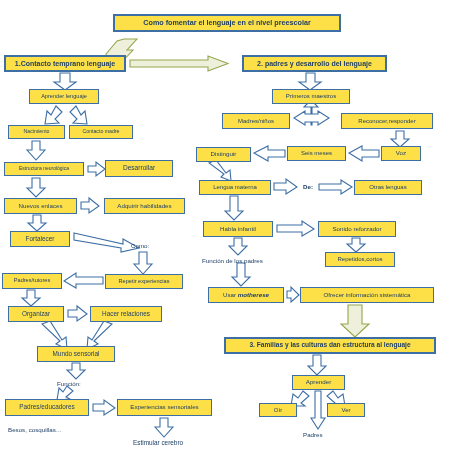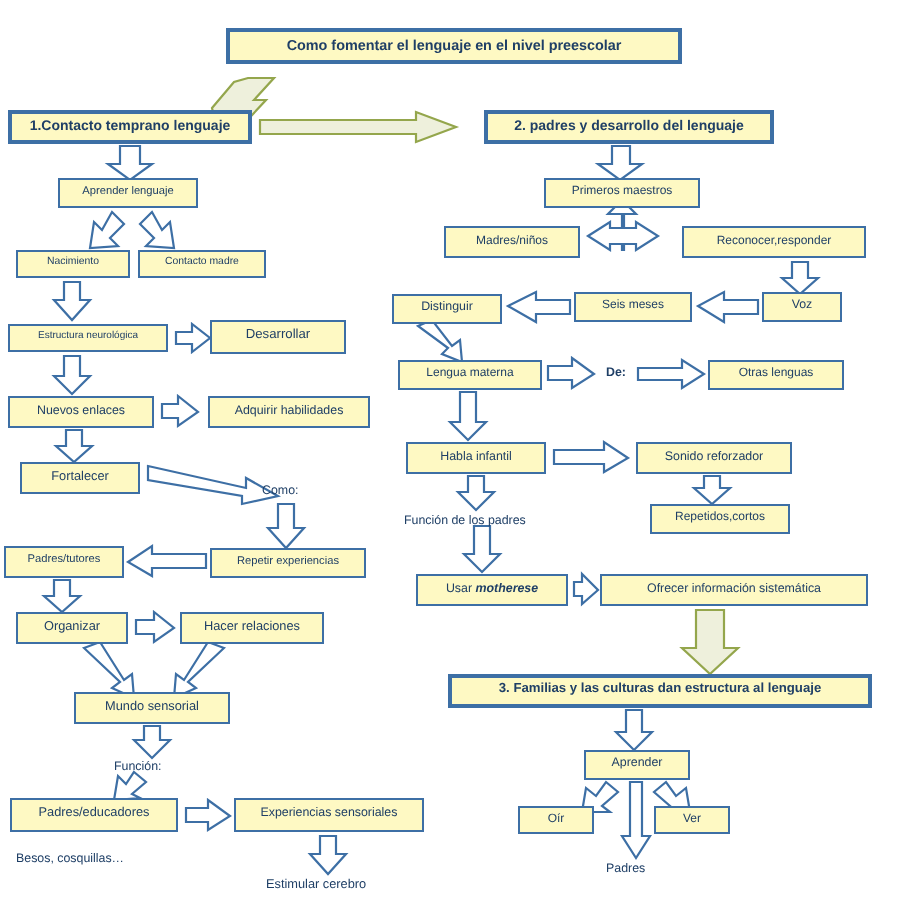--- a/index.html
+++ b/index.html
@@ -9,21 +9,21 @@
     overflow:hidden;
     position:relative;
   }
   #canvas{position:absolute;left:0;top:0;width:453px;height:453px;}
   svg.arrows{position:absolute;left:0;top:0;width:453px;height:453px;pointer-events:none;}
 
   .box{
     position:absolute;
     box-sizing:border-box;
     border:1px solid #3d6fa5;
-    background:#fef9c3;
+    background:#fde047;
     color:#1f3f66;
     display:flex;align-items:center;justify-content:center;
     text-align:center;
     line-height:1.05;
     white-space:nowrap;
   }
   .box.title{
     border:2px solid #3d6fa5;
     font-weight:bold;
   }

